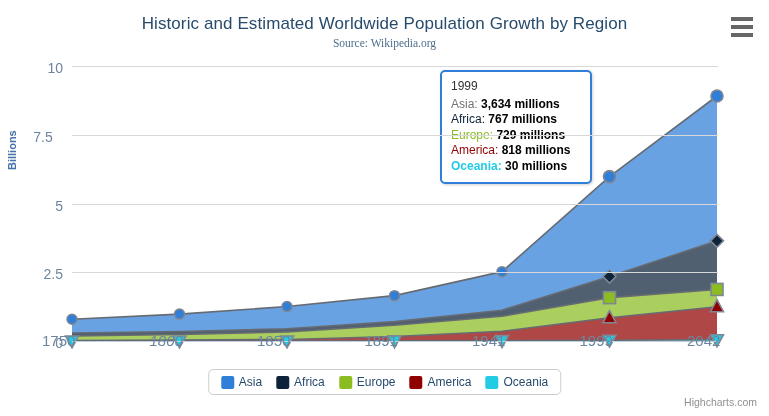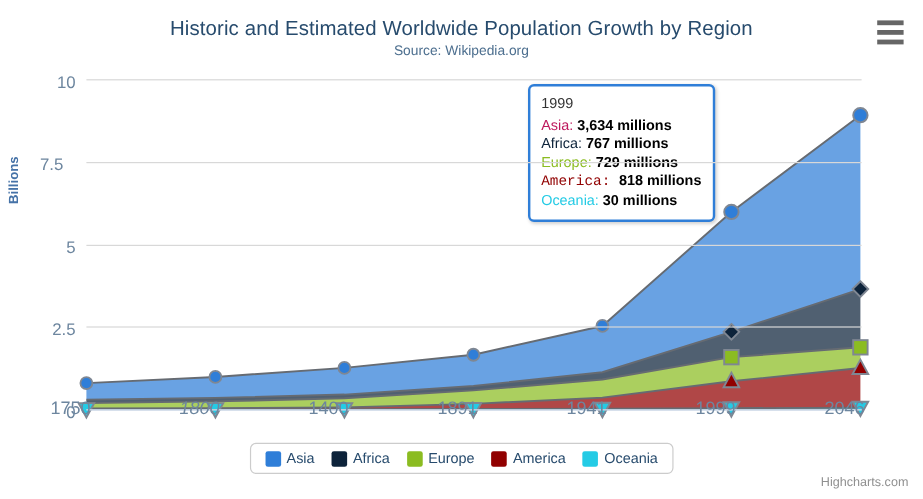--- a/index.html
+++ b/index.html
@@ -20,20 +20,21 @@
     text-align: center;
     font-size: 17px; font-weight: normal;
     color: #274b6d;
     letter-spacing: .1px;
   }
   #chart-subtitle {
     position: absolute; left: 0; top: 37px; width: 769px;
     text-align: center;
     font-size: 11.5px;
     color: #4d6f8f;
+    font-family: Liberation Serif, serif;
   }
   
   #export-menu-button {
     position: absolute; right: 14px; top: 16px;
     width: 26px; height: 22px;
     cursor: pointer;
     display: flex; flex-direction: column;
     justify-content: center; align-items: center; gap: 4px;
   }
   #export-menu-button span {
@@ -162,25 +163,25 @@
       <polygon points="287,347.945 293.5,335.945 280.5,335.945" fill="#24cbe5" stroke="#7f8793" stroke-width="1.6"></polygon>
       <polygon points="394.5,347.835 401,335.835 388,335.835" fill="#24cbe5" stroke="#7f8793" stroke-width="1.6"></polygon>
       <polygon points="502,347.6425 508.5,335.6425 495.5,335.6425" fill="#24cbe5" stroke="#7f8793" stroke-width="1.6"></polygon>
     </svg>
 
   <div id="x-axis-line"></div>
 
   <div id="tooltip">
     <div id="tooltip-header">1999</div>
     <div id="tooltip-rows">
-        <div class="tooltip-row"><span class="tooltip-series-name" style="color: #be185d;">Asia: </span><span class="tooltip-value">3,634 millions</span></div>
+        <div class="tooltip-row"><span class="tooltip-series-name" style="color: #737373;">Asia: </span><span class="tooltip-value">3,634 millions</span></div>
         <div class="tooltip-row"><span class="tooltip-series-name" style="color: rgb(13, 35, 58);">Africa: </span><span class="tooltip-value">767 millions</span></div>
         <div class="tooltip-row"><span class="tooltip-series-name" style="color: rgb(139, 188, 33);">Europe: </span><span class="tooltip-value">729 millions</span></div>
-        <div class="tooltip-row"><span class="tooltip-series-name" style="color: rgb(145, 0, 0); font-family: Liberation Mono, monospace;">America: </span><span class="tooltip-value">818 millions</span></div>
-        <div class="tooltip-row"><span class="tooltip-series-name" style="color: rgb(36, 203, 229);">Oceania: </span><span class="tooltip-value">30 millions</span></div>
+        <div class="tooltip-row"><span class="tooltip-series-name" style="color: rgb(145, 0, 0);">America: </span><span class="tooltip-value">818 millions</span></div>
+        <div class="tooltip-row"><span class="tooltip-series-name" style="color: rgb(36, 203, 229); font-weight: bold;">Oceania: </span><span class="tooltip-value">30 millions</span></div>
       </div>
   </div>
 
   <div id="legend">
       <div class="legend-item">
         <span class="legend-swatch" style="background: rgb(47, 126, 216);"></span>
         <span>Asia</span>
       </div>
       <div class="legend-item">
         <span class="legend-swatch" style="background: rgb(13, 35, 58);"></span>
@@ -206,18 +207,18 @@
     <div class="gridline" style="left: 72px; top: 272px;"></div>
     <div class="y-tick-label" style="top: 272px;">2.5</div>
     <div class="gridline" style="left: 72px; top: 204px;"></div>
     <div class="y-tick-label" style="top: 204px;">5</div>
     <div class="gridline" style="left: 72px; top: 135px;"></div>
     <div class="y-tick-label" style="top: 135px; text-align: center;">7.5</div>
     <div class="gridline" style="left: 72px; top: 66px;"></div>
     <div class="y-tick-label" style="top: 66px;">10</div>
     <div class="x-tick-label" style="left: 72px;">1750</div>
     <div class="x-tick-label" style="left: 179.5px; font-style: italic;">1800</div>
-    <div class="x-tick-label" style="left: 287px;">1400</div>
+    <div class="x-tick-label" style="left: 287px;">1850</div>
     <div class="x-tick-label" style="left: 394.5px;">1891</div>
     <div class="x-tick-label" style="left: 502px;">1941</div>
     <div class="x-tick-label" style="left: 609.5px;">1999</div>
-    <div class="x-tick-label" style="left: 717px;">2046</div>
+    <div class="x-tick-label" style="left: 717px;">2042</div>
   </div>
 
 </body></html>

